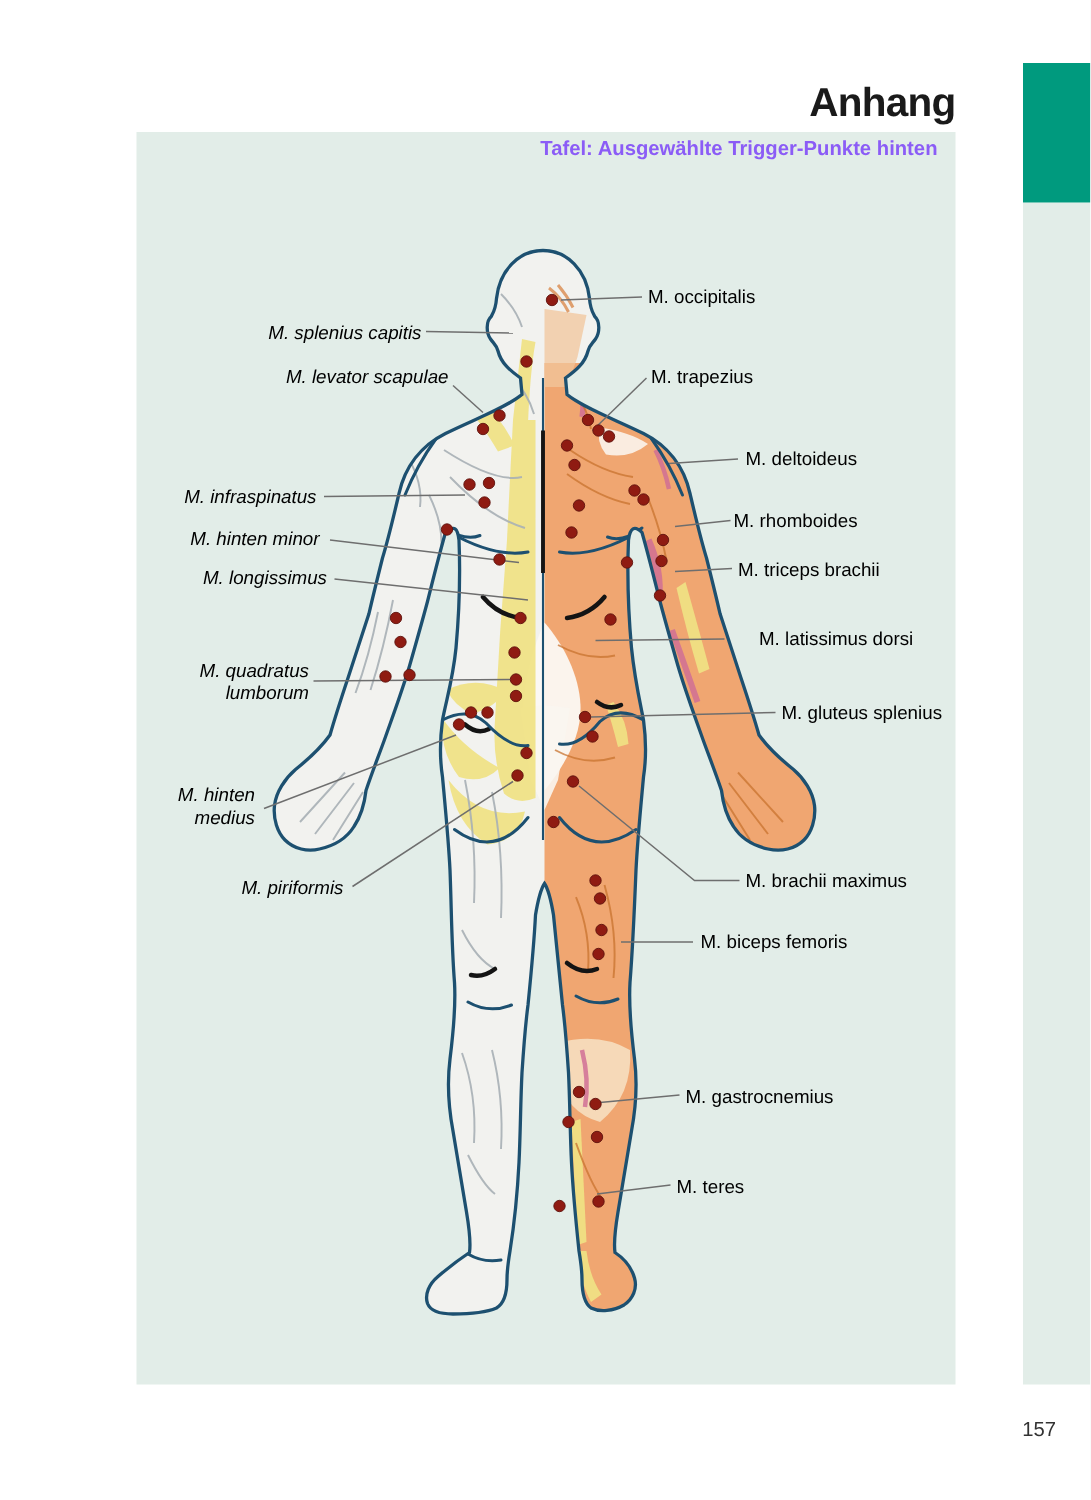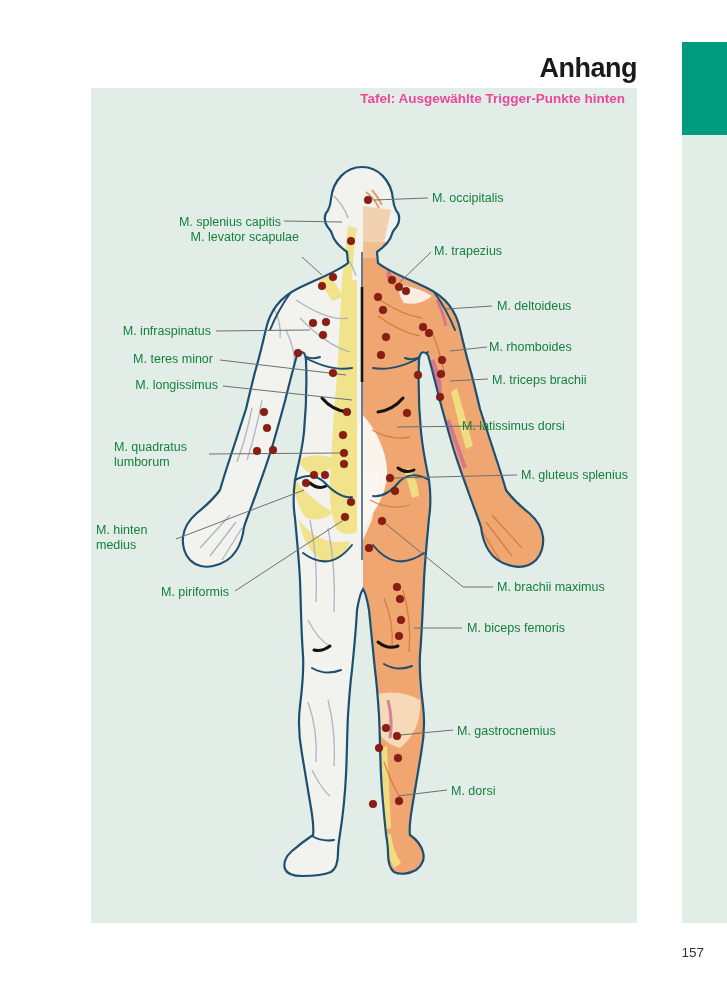--- a/index.html
+++ b/index.html
@@ -3,24 +3,24 @@
 <meta charset="utf-8">
 <style>
   html,body{margin:0;padding:0;background:#ffffff;}
   .page{position:relative;width:727px;height:1000px;background:#ffffff;overflow:hidden;
         font-family:"Liberation Sans",sans-serif;}
   .panel{position:absolute;left:91px;top:88px;width:546px;height:835px;background:#e2ede8;}
   .side-strip{position:absolute;left:682px;top:135px;width:45px;height:788px;background:#e2ede8;}
   .teal-block{position:absolute;left:682px;top:42px;width:45px;height:93px;background:#009a7e;}
   .title{position:absolute;right:90px;top:53px;font-size:27px;font-weight:bold;color:#1a1a1a;
          letter-spacing:-0.5px;}
-  .subtitle{position:absolute;right:102px;top:91px;font-size:13.5px;font-weight:bold;color:#ec4899;}
+  .subtitle{position:absolute;right:102px;top:91px;font-size:13.5px;font-weight:bold;color:#8b5cf6;}
   .pagenum{position:absolute;right:23px;top:945px;font-size:13.5px;color:#333;text-align:center;}
-  .lbl{position:absolute;font-size:12.5px;color:#15803d;line-height:1.22;}
-  .lbl.l{white-space:nowrap;}
+  .lbl{position:absolute;font-size:12.5px;color:#000000;line-height:1.22;}
+  .lbl.l{text-align:right;white-space:nowrap;font-style:italic;}
   .lbl.l.wrap{white-space:normal;margin-left:31px;}
   .lbl.r{text-align:left;white-space:nowrap;}
   svg.fig{position:absolute;left:0;top:0;}
   .leader{stroke:#6e6e6e;stroke-width:1;fill:none;}
   .dot{fill:#8f1b12;stroke:#5f120c;stroke-width:0.6;}
 </style>
 </head>
 <body>
 
 <div class="page">
@@ -209,33 +209,33 @@
         <circle cx="386" cy="728" r="3.8" class="dot"></circle>
         <circle cx="397" cy="736" r="3.8" class="dot"></circle>
         <circle cx="379" cy="748" r="3.8" class="dot"></circle>
         <circle cx="398" cy="758" r="3.8" class="dot"></circle>
         <circle cx="399" cy="801" r="3.8" class="dot"></circle>
         <circle cx="373" cy="804" r="3.8" class="dot"></circle>
       </g>
   </svg>
 
   <div class="lbl l" style="right:446px;top:215px"><span>M. splenius capitis</span></div>
-  <div class="lbl l" style="right:428px;top:230px"><span>M. levator scapulae</span></div>
+  <div class="lbl l" style="right:428px;top:244px"><span>M. levator scapulae</span></div>
   <div class="lbl l" style="right:516px;top:324px"><span>M. infraspinatus</span></div>
-  <div class="lbl l" style="right:514px;top:352px"><span>M. teres minor</span></div>
+  <div class="lbl l" style="right:514px;top:352px"><span>M. hinten minor</span></div>
   <div class="lbl l" style="right:509px;top:378px"><span>M. longissimus</span></div>
   <div class="lbl l wrap" style="right:521px;top:440px;width:92px"><span>M. quadratus lumborum</span></div>
   <div class="lbl l wrap" style="right:557px;top:523px;width:74px"><span>M. hinten medius</span></div>
   <div class="lbl l" style="right:498px;top:585px"><span>M. piriformis</span></div>
 
   <div class="lbl r" style="left:432px;top:191px"><span>M. occipitalis</span></div>
   <div class="lbl r" style="left:434px;top:244px"><span>M. trapezius</span></div>
   <div class="lbl r" style="left:497px;top:299px"><span>M. deltoideus</span></div>
   <div class="lbl r" style="left:489px;top:340px"><span>M. rhomboides</span></div>
   <div class="lbl r" style="left:492px;top:373px"><span>M. triceps brachii</span></div>
-  <div class="lbl r" style="left:462px;top:419px"><span>M. latissimus dorsi</span></div>
+  <div class="lbl r" style="left:506px;top:419px"><span>M. latissimus dorsi</span></div>
   <div class="lbl r" style="left:521px;top:468px"><span>M. gluteus splenius</span></div>
   <div class="lbl r" style="left:497px;top:580px"><span>M. brachii maximus</span></div>
   <div class="lbl r" style="left:467px;top:621px"><span>M. biceps femoris</span></div>
   <div class="lbl r" style="left:457px;top:724px"><span>M. gastrocnemius</span></div>
-  <div class="lbl r" style="left:451px;top:784px"><span>M. dorsi</span></div>
+  <div class="lbl r" style="left:451px;top:784px"><span>M. teres</span></div>
 
 </div>
 
 </body></html>

